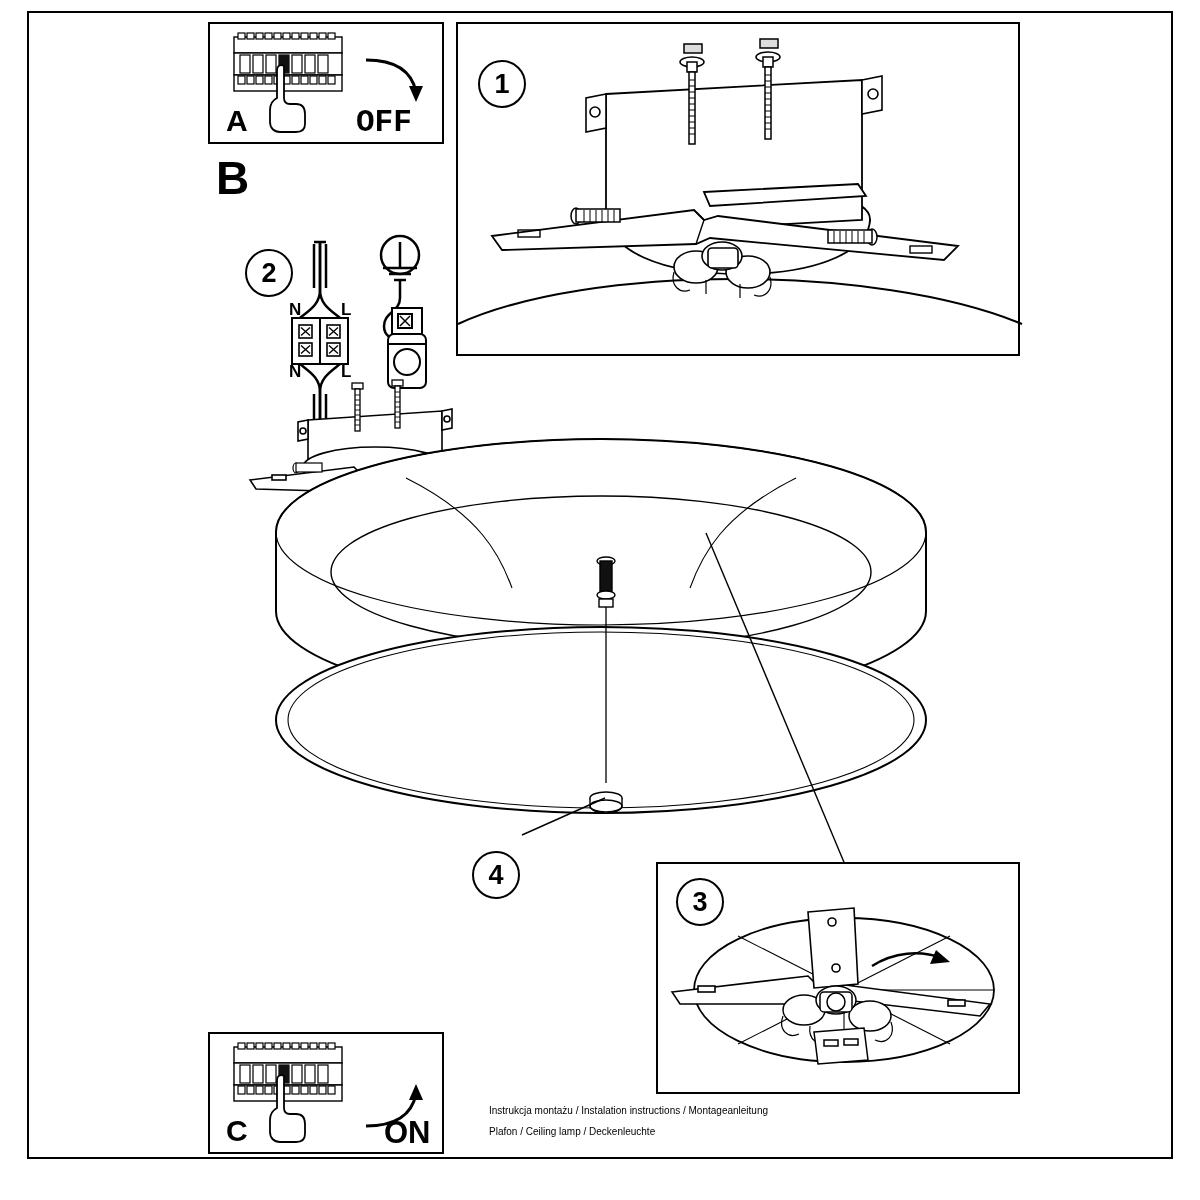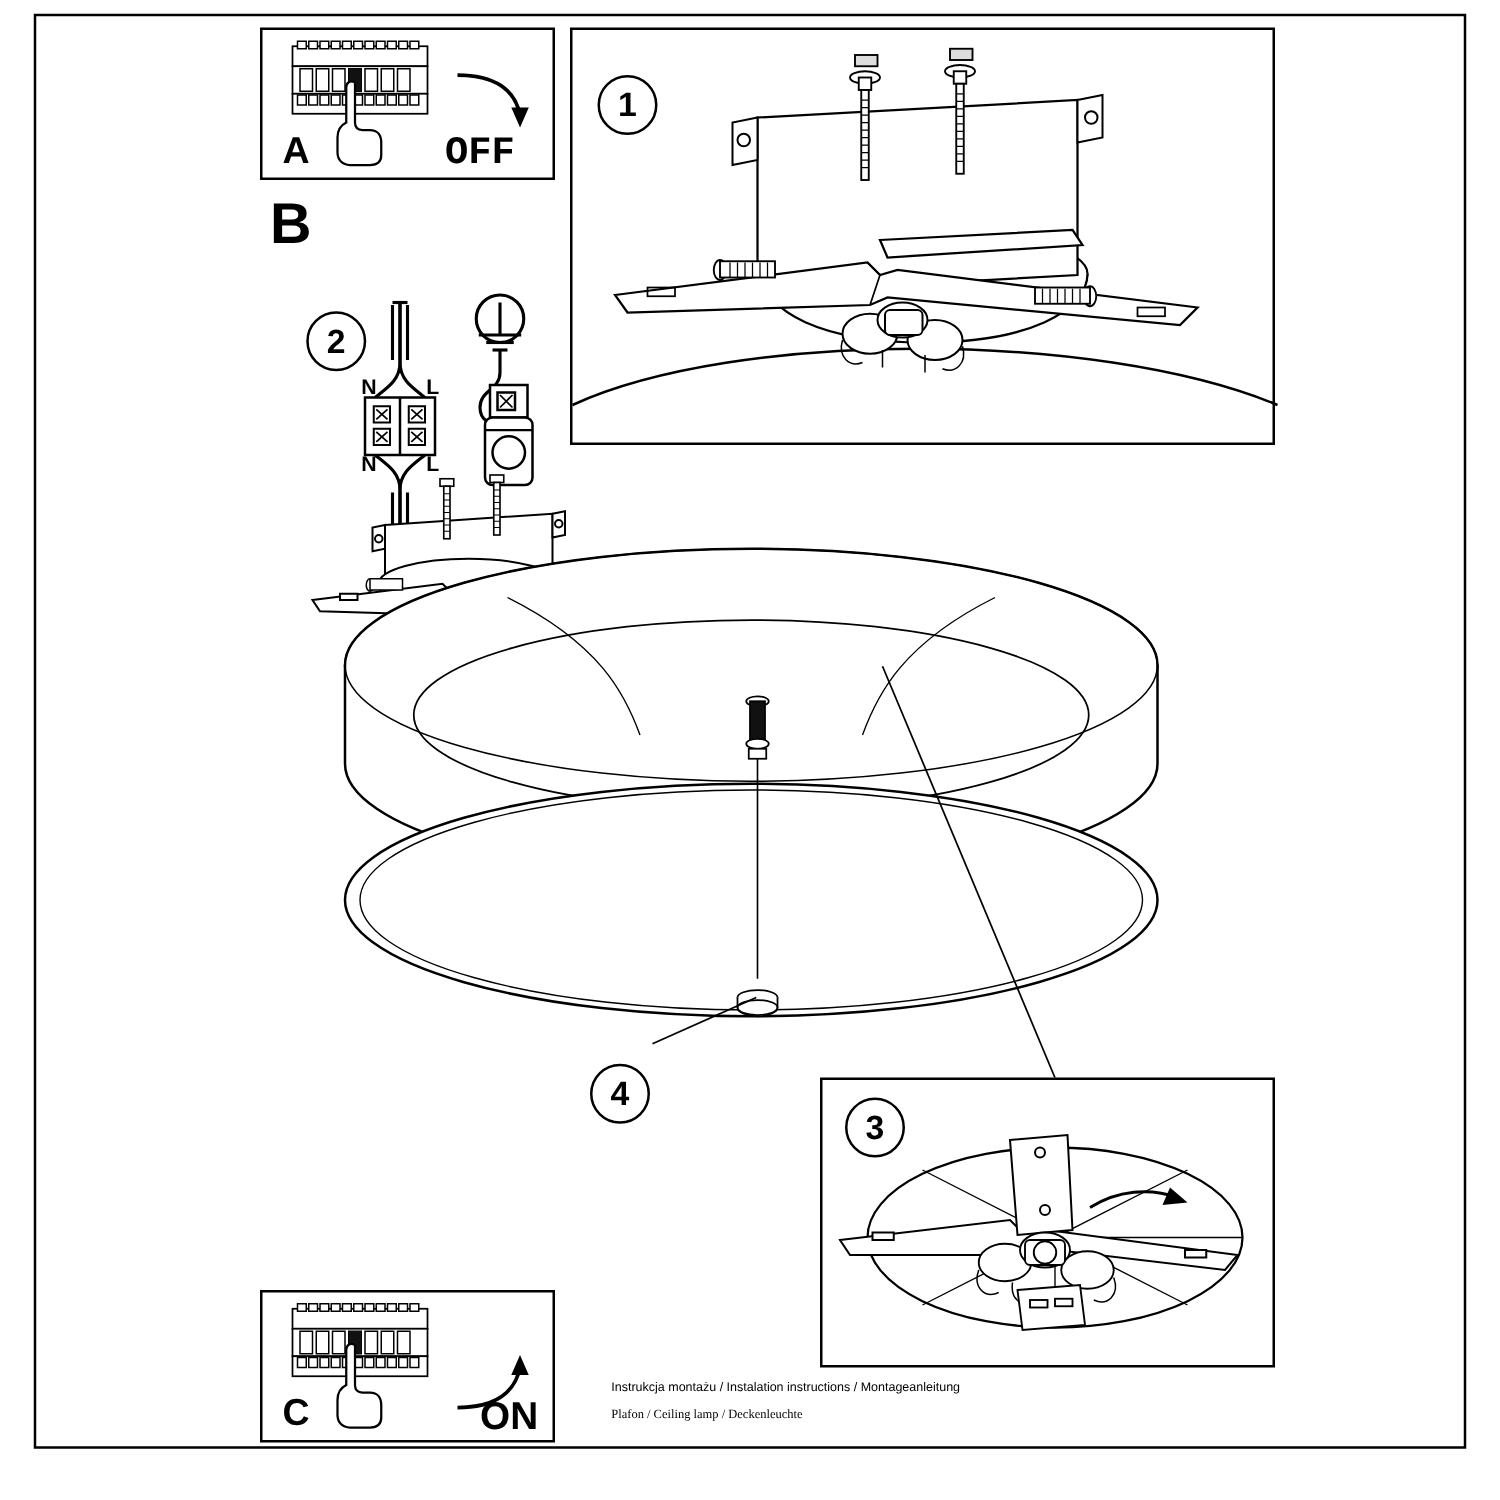--- a/index.html
+++ b/index.html
@@ -502,15 +502,15 @@
       <g fill="none" stroke="#000" stroke-width="3">
         <path d="M156 92 C186 92 202 80 206 60"></path>
       </g>
       <polygon points="206,50 199,66 213,66" fill="#000"></polygon>
     </svg>
     <div class="letter-small" style="left:16px; top:82px;">C</div>
     <div class="word" style="left:150px; top:83px;margin-left:24px;">ON</div>
   </div>
 
   <div class="caption" style="left:489px; top:1100px;">Instrukcja montażu / Instalation instructions / Montageanleitung</div>
-  <div class="caption" style="left:489px; top:1121px;font-family:Liberation Serif, serif;">Plafon / Ceiling lamp / Deckenleuchte</div>
+  <div class="caption" style="left:489px; top:1121px;">Plafon / Ceiling lamp / Deckenleuchte</div>
 
 </div>
 
 </body></html>

